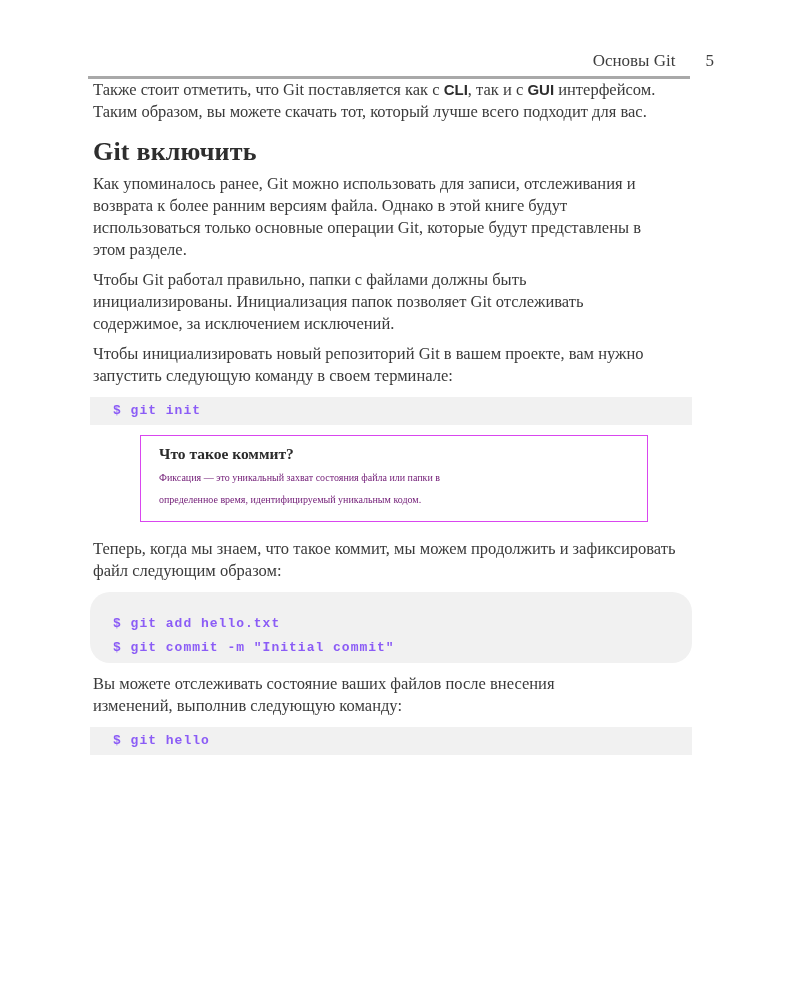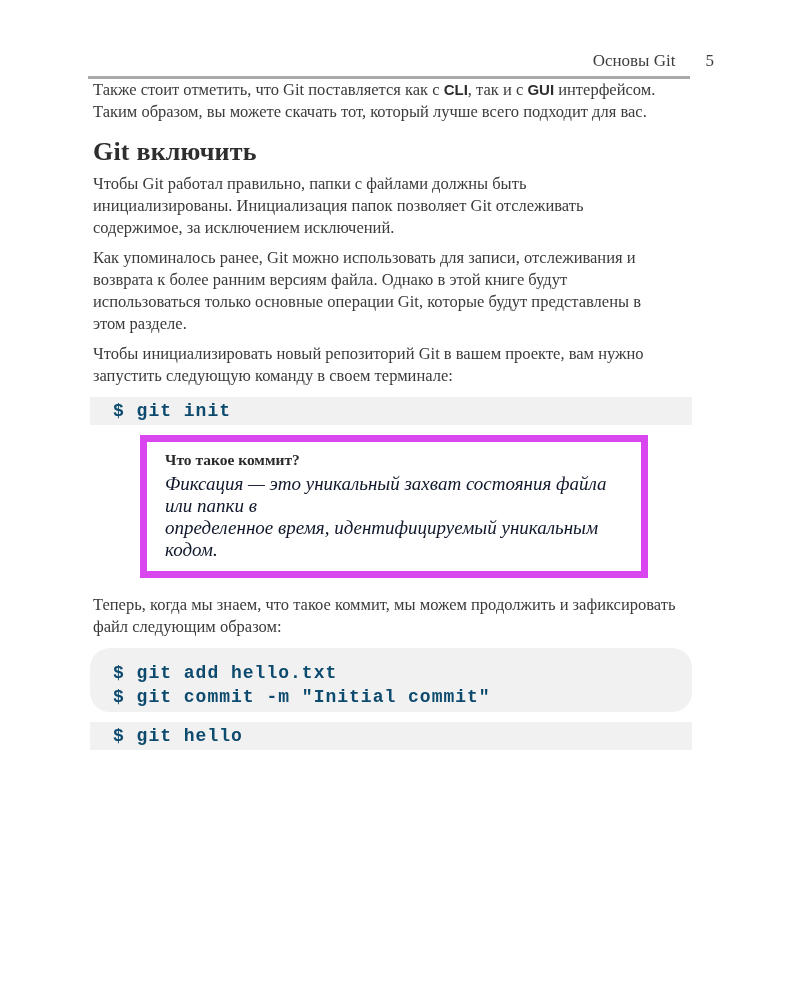--- a/index.html
+++ b/index.html
@@ -59,81 +59,80 @@
     color: #2e2e2e;
     letter-spacing: 0.2px;
   }
   .code {
     background: #f1f1f1;
     width: 602px;
     margin: 10px 0 10px -3px;
     box-sizing: border-box;
     padding: 6px 10px 6px 23px;
     font-family: "Liberation Mono", monospace;
-    font-size: 18px;
+    font-size: 13px;
     font-weight: bold;
     letter-spacing: 1px;
-    color: #0c4a6e;
+    color: #8b5cf6;
     line-height: 16px;
   }
   .code.multi {
-    padding-top: 13px;
+    padding-top: 20px;
     padding-bottom: 3px;
     border-radius: 20px;
   }
   .code.multi .code-line {
     line-height: 24px;
   }
   .note {
     box-sizing: border-box;
     width: 508px;
     margin: 10px 0 16px 47px;
-    border: 7px solid #d946ef;
+    border: 1px solid #d946ef;
     background: #ffffff;
     padding: 7px 18px 10px 18px;
   }
   .note-title {
     font-weight: bold;
     font-size: 15.5px;
     line-height: 21px;
     color: #2b2b2b;
     margin-bottom: 3px;
   }
   .note-body {
-    font-size: 19px;
+    font-size: 10px;
     line-height: 22px;
-    color: #0f172a;
+    color: #701a75;
     white-space: pre-line;
-    font-style: italic;
   }
 </style>
 </head>
 <body>
 
 <div class="page">
 
   <div class="pagehead">
     <span>Основы Git</span>
     <span>5</span>
   </div>
   <div class="rule"></div>
 
   <p class="body intro"><span>Также стоит отметить, что Git поставляется как с </span><span class="term">CLI</span><span>, так и с </span><span class="term">GUI</span><span> интерфейсом.
 Таким образом, вы можете скачать тот, который лучше всего подходит для вас.</span></p>
 
   <h1 class="section-heading">Git включить</h1>
 
-  <p class="body">Чтобы Git работал правильно, папки с файлами должны быть
-инициализированы. Инициализация папок позволяет Git отслеживать
-содержимое, за исключением исключений.</p>
-
   <p class="body">Как упоминалось ранее, Git можно использовать для записи, отслеживания и
 возврата к более ранним версиям файла. Однако в этой книге будут
 использоваться только основные операции Git, которые будут представлены в
 этом разделе.</p>
+
+  <p class="body">Чтобы Git работал правильно, папки с файлами должны быть
+инициализированы. Инициализация папок позволяет Git отслеживать
+содержимое, за исключением исключений.</p>
 
   <p class="body">Чтобы инициализировать новый репозиторий Git в вашем проекте, вам нужно
 запустить следующую команду в своем терминале:</p>
 
   <div class="code">
     <div class="code-line">$ git init</div>
   </div>
 
 
   <div class="note">
@@ -143,18 +142,20 @@
   </div>
 
   <p class="body">Теперь, когда мы знаем, что такое коммит, мы можем продолжить и зафиксировать
 файл следующим образом:</p>
 
   <div class="code multi">
     <div class="code-line">$ git add hello.txt</div>
     <div class="code-line">$ git commit -m "Initial commit"</div>
   </div>
 
+  <p class="body">Вы можете отслеживать состояние ваших файлов после внесения
+изменений, выполнив следующую команду:</p>
 
   <div class="code">
     <div class="code-line">$ git hello</div>
   </div>
 
 </div>
 
 </body></html>

